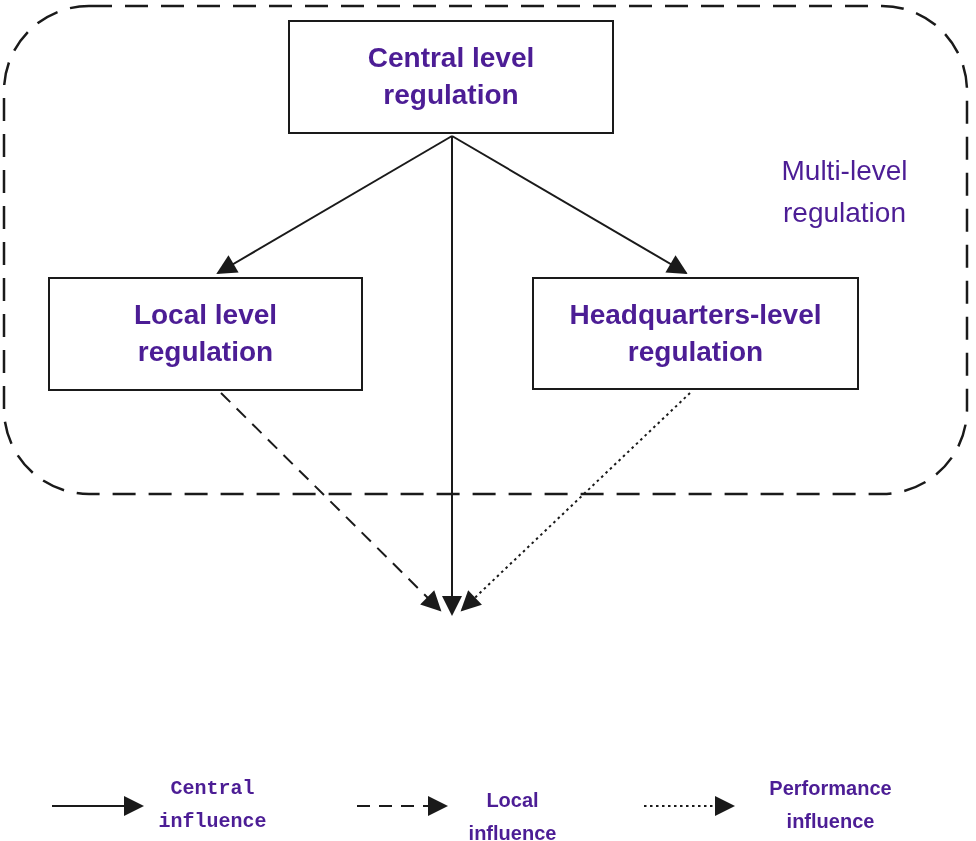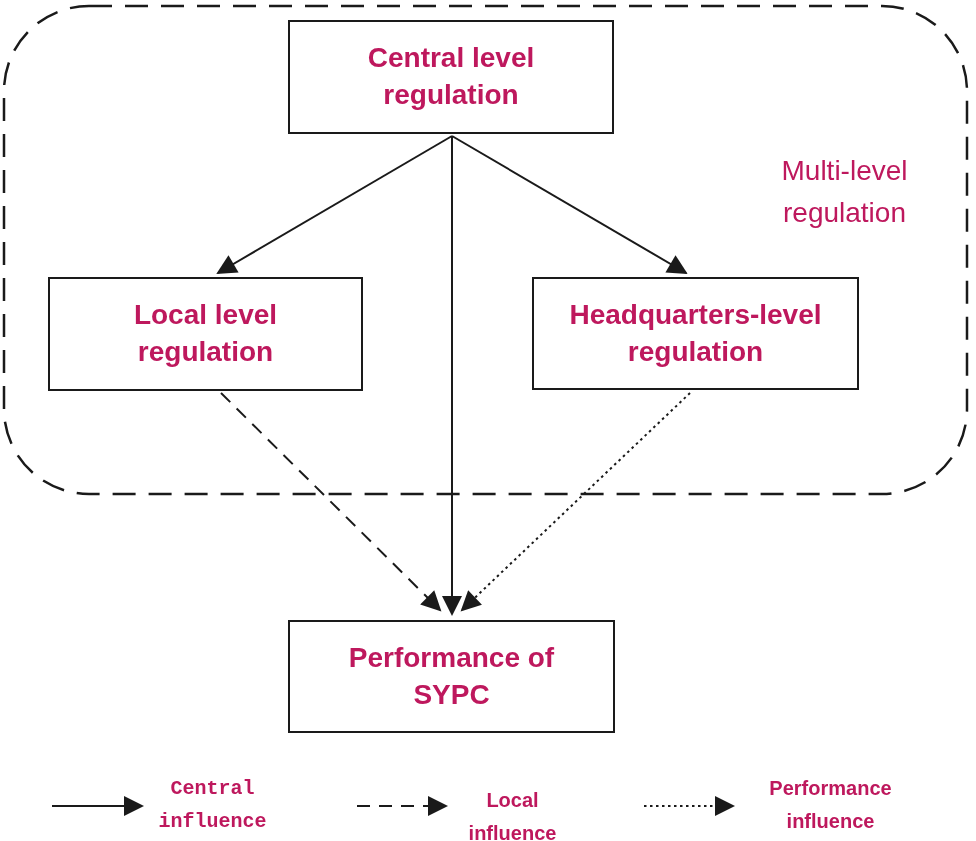--- a/index.html
+++ b/index.html
@@ -2,21 +2,21 @@
 <html><head>
 <meta charset="utf-8">
 <style>
   html, body { margin: 0; padding: 0; background: #ffffff; }
   .canvas {
     position: relative;
     width: 976px;
     height: 841px;
     background: #ffffff;
     font-family: "Liberation Sans", sans-serif;
-    color: #be185d;
+    color: #4c1d95;
     overflow: hidden;
   }
   .layer {
     position: absolute;
     left: 0; top: 0;
     width: 976px; height: 841px;
   }
   .node {
     position: absolute;
     box-sizing: border-box;
@@ -93,24 +93,20 @@
   <div class="node local">
     <span>Local level
 regulation</span>
   </div>
 
   <div class="node headquarters">
     <span>Headquarters-level
 regulation</span>
   </div>
 
-  <div class="node performance">
-    <span>Performance of
-SYPC</span>
-  </div>
 
   <div class="region-label">Multi-level
 regulation</div>
 
   <div class="legend-label central">Central
 influence</div>
   <div class="legend-label local">Local
 influence</div>
   <div class="legend-label headquarters">Performance
 influence</div>

